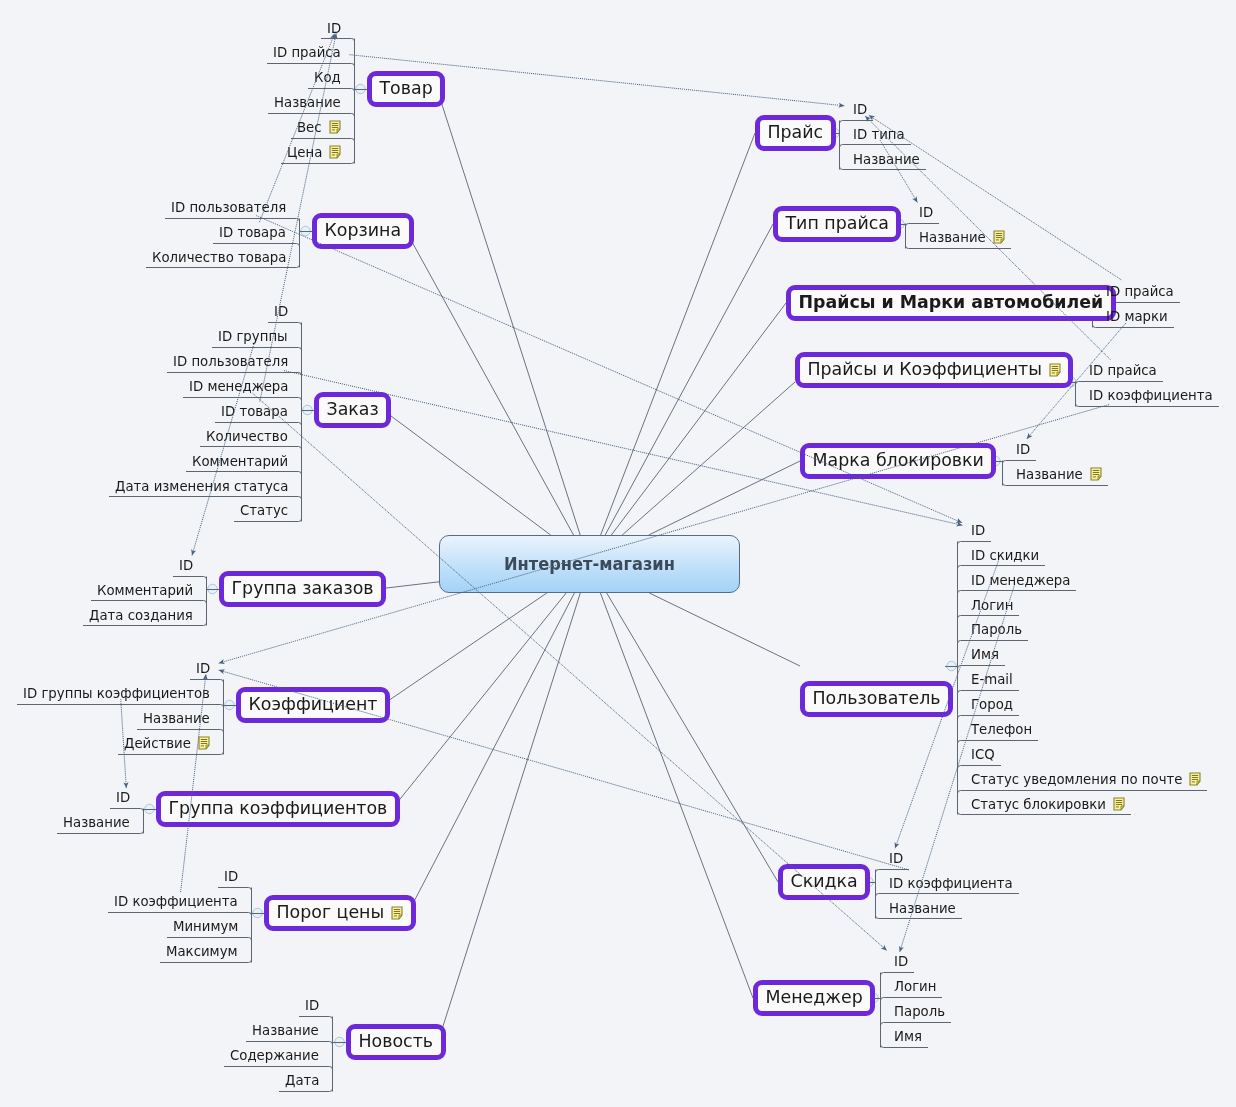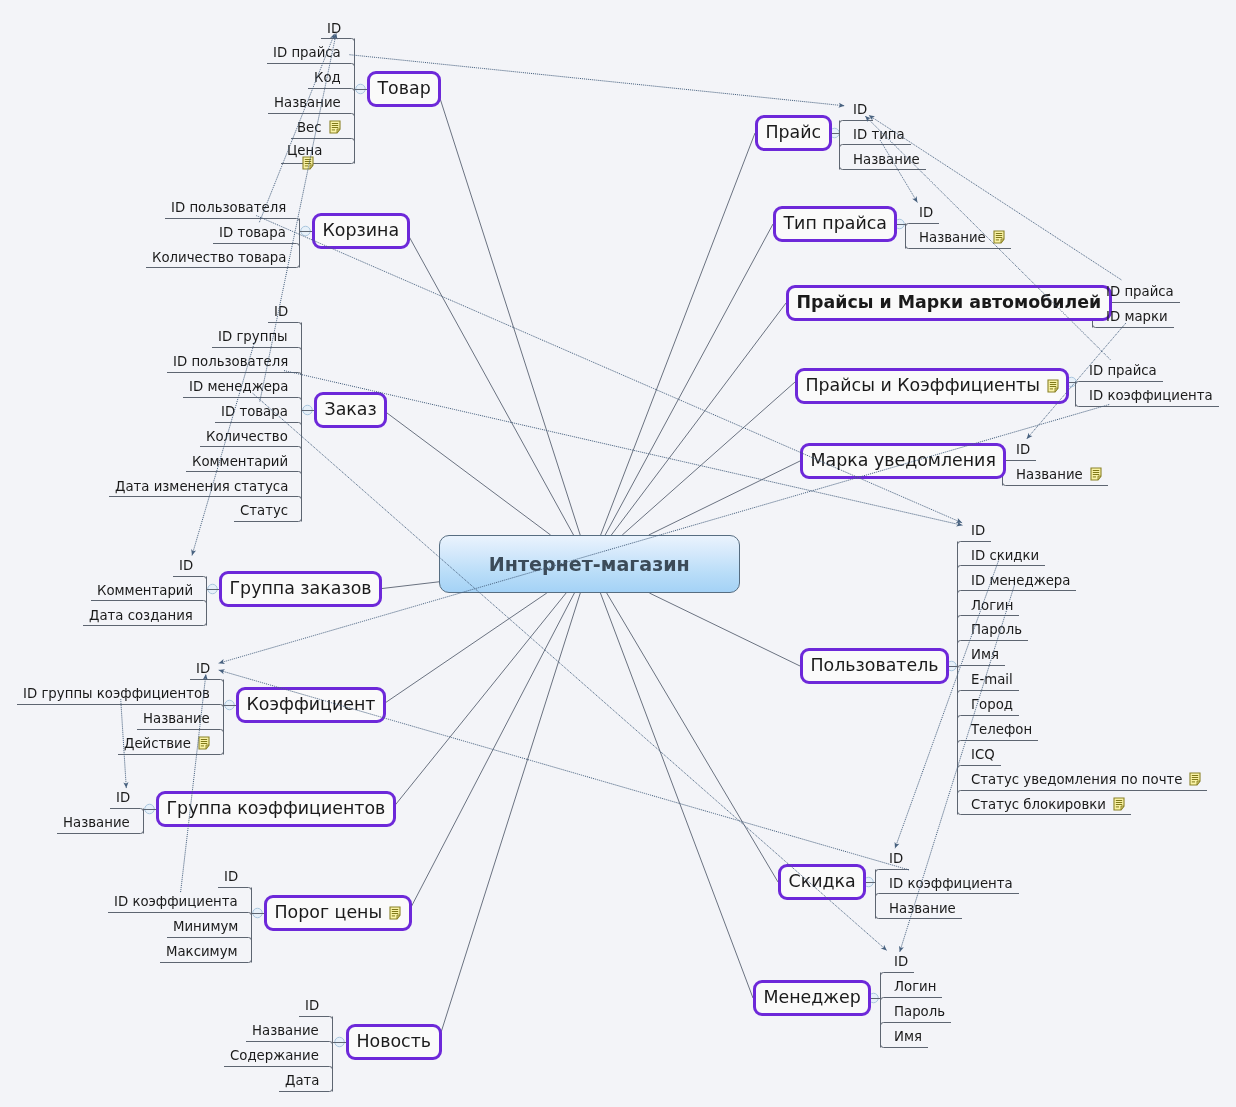--- a/index.html
+++ b/index.html
@@ -1,24 +1,24 @@
 <!DOCTYPE html>
 <html><head>
 <meta charset="utf-8">
 <title>Интернет-магазин</title>
 <style>
   html,body{margin:0;padding:0;}
   body{width:1236px;height:1107px;background:#f3f4f8;overflow:hidden;
        font-family:"DejaVu Sans",sans-serif;-webkit-font-smoothing:antialiased;}
   #stage{position:relative;width:1236px;height:1107px;}
   svg.lay{position:absolute;left:0;top:0;width:1236px;height:1107px;overflow:visible;}
-  .node{position:absolute;box-sizing:border-box;border:3px solid #6d28d9;border-radius:9px;
+  .node{position:absolute;box-sizing:border-box;border:5px solid #6d28d9;border-radius:9px;
         background:#fafafa;display:flex;align-items:center;justify-content:center;
         font-size:17.4px;color:#1a1a1a;white-space:nowrap;line-height:1;height:36px;padding:0 7.5px;}
-  .node.root{border:1px solid #566d81;border-radius:10px;font-weight:bold;font-size:20px;
+  .node.root{border:1px solid #566d81;border-radius:10px;font-weight:bold;font-size:17px;
         color:#3c4b59;height:58px;letter-spacing:0;
         background:linear-gradient(to bottom,#eaf3fd 0%,#d3e8fb 32%,#b9ddf8 66%,#a4d2f6 100%);}
   .node.root > span{display:inline-block;transform:scaleX(0.955);}
   .child{position:absolute;font-size:13.3px;color:#1a1a1a;white-space:nowrap;line-height:1;
         display:flex;align-items:center;height:18px;}
   .ni{flex:none;margin-left:7px;position:relative;top:-0.5px;}
 </style>
 </head>
 <body>
 <div id="stage">
@@ -210,21 +210,21 @@
           <path d="M1 1 H11 V9 L8 13 H1 Z" fill="#f9f2a6" stroke="#8a8226" stroke-width="1.1"></path>
           <path d="M8 13 V9 H11 Z" fill="#ddd480" stroke="#8a8226" stroke-width="0.9"></path>
           <g fill="#7f7818">
             <rect x="2.8" y="3" width="6.4" height="1"></rect>
             <rect x="2.8" y="5" width="6.4" height="1"></rect>
             <rect x="2.8" y="7" width="6.4" height="1"></rect>
             <rect x="2.8" y="9.4" width="3.2" height="1"></rect>
           </g>
         </svg>
       </div>
-      <div class="child" style="top: 143.7px; left: 287px; visibility: visible; flex-direction: column;">
+      <div class="child" style="top: 143.7px; left: 287px; visibility: visible;">
         <span>Цена</span>
         <svg width="12" height="14" viewBox="0 0 12 14" class="ni">
           <path d="M1 1 H11 V9 L8 13 H1 Z" fill="#f9f2a6" stroke="#8a8226" stroke-width="1.1"></path>
           <path d="M8 13 V9 H11 Z" fill="#ddd480" stroke="#8a8226" stroke-width="0.9"></path>
           <g fill="#7f7818">
             <rect x="2.8" y="3" width="6.4" height="1"></rect>
             <rect x="2.8" y="5" width="6.4" height="1"></rect>
             <rect x="2.8" y="7" width="6.4" height="1"></rect>
             <rect x="2.8" y="9.4" width="3.2" height="1"></rect>
           </g>
@@ -391,59 +391,59 @@
       </div>
       <div class="node" title="Прайсы и Марки автомобилей" style="left: 786px; top: 285px; font-weight: bold;">
         <span>Прайсы и Марки автомобилей</span>
       </div>
       <div class="child" style="top: 283px; left: 1106px; visibility: visible;">
         <span>ID прайса</span>
       </div>
       <div class="child" style="top: 307.9px; left: 1106px; visibility: visible;">
         <span>ID марки</span>
       </div>
-      <div class="node" title="Прайсы и Коэффициенты" style="left: 795px; top: 368px;">
+      <div class="node" title="Прайсы и Коэффициенты" style="left: 795px; top: 352px;">
         <span>Прайсы и Коэффициенты</span>
         <svg width="12" height="14" viewBox="0 0 12 14" class="ni">
           <path d="M1 1 H11 V9 L8 13 H1 Z" fill="#f9f2a6" stroke="#8a8226" stroke-width="1.1"></path>
           <path d="M8 13 V9 H11 Z" fill="#ddd480" stroke="#8a8226" stroke-width="0.9"></path>
           <g fill="#7f7818">
             <rect x="2.8" y="3" width="6.4" height="1"></rect>
             <rect x="2.8" y="5" width="6.4" height="1"></rect>
             <rect x="2.8" y="7" width="6.4" height="1"></rect>
             <rect x="2.8" y="9.4" width="3.2" height="1"></rect>
           </g>
         </svg>
       </div>
       <div class="child" style="top: 362px; left: 1089px; visibility: visible;">
         <span>ID прайса</span>
       </div>
       <div class="child" style="top: 386.9px; left: 1089px; visibility: visible;">
         <span>ID коэффициента</span>
       </div>
       <div class="node" title="Марка автомобиля" style="left: 800px; top: 443px;">
-        <span>Марка уведомления</span>
+        <span>Марка блокировки</span>
       </div>
       <div class="child" style="top: 441px; left: 1016px; visibility: visible;">
         <span>ID</span>
       </div>
       <div class="child" style="top: 465.9px; left: 1016px; visibility: visible;">
         <span>Название</span>
         <svg width="12" height="14" viewBox="0 0 12 14" class="ni">
           <path d="M1 1 H11 V9 L8 13 H1 Z" fill="#f9f2a6" stroke="#8a8226" stroke-width="1.1"></path>
           <path d="M8 13 V9 H11 Z" fill="#ddd480" stroke="#8a8226" stroke-width="0.9"></path>
           <g fill="#7f7818">
             <rect x="2.8" y="3" width="6.4" height="1"></rect>
             <rect x="2.8" y="5" width="6.4" height="1"></rect>
             <rect x="2.8" y="7" width="6.4" height="1"></rect>
             <rect x="2.8" y="9.4" width="3.2" height="1"></rect>
           </g>
         </svg>
       </div>
-      <div class="node" title="Пользователь" style="left: 800px; top: 648px;">
+      <div class="node" title="Пользователь" style="left: 800px; top: 681px;">
         <span>Пользователь</span>
       </div>
       <div class="child" style="top: 521.5px; left: 971px; visibility: visible;">
         <span>ID</span>
       </div>
       <div class="child" style="top: 546.4px; left: 971px; visibility: visible;">
         <span>ID скидки</span>
       </div>
       <div class="child" style="top: 571.3px; left: 971px; visibility: visible;">
         <span>ID менеджера</span>

